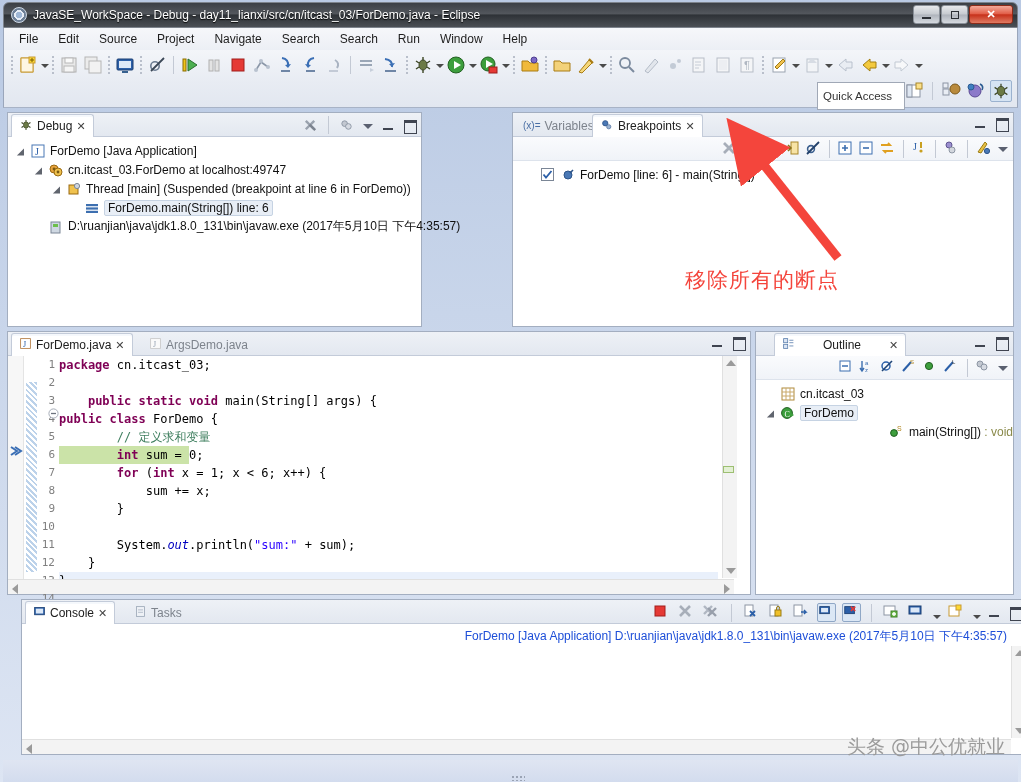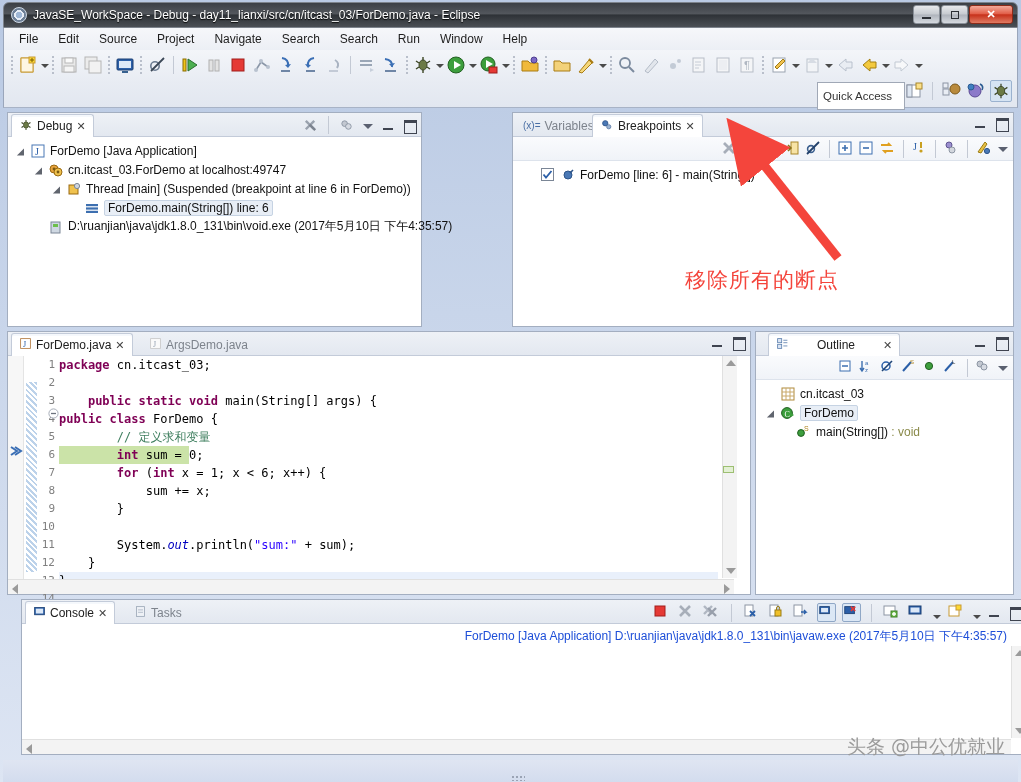--- a/index.html
+++ b/index.html
@@ -539,21 +539,21 @@
               <rect x="2" y="10.8" width="12" height="2.2" fill="#3d6fb0"></rect>
             </svg></span>
           <span class="tlabel sel">ForDemo.main(String[]) line: 6</span>
         </div>
         <div class="trow" style="padding-left: 26px;">
           <span class="tw"></span>
           <span class="tico"><svg width="16" height="16" viewBox="0 0 16 16">
               <rect x="3" y="3" width="9" height="11" fill="#cfd8e2" stroke="#7b8696"></rect>
               <rect x="5" y="5" width="5" height="3" fill="#6cbf4a"></rect>
             </svg></span>
-          <span class="tlabel">D:\ruanjian\java\jdk1.8.0_131\bin\void.exe (2017年5月10日 下午4:35:57)</span>
+          <span class="tlabel">D:\ruanjian\java\jdk1.8.0_131\bin\javaw.exe (2017年5月10日 下午4:35:57)</span>
         </div>
       </div>
   </div>
 
   <div class="panel" style="left:512px; top:112px; width:502px; height:215px;">
     <div class="pan-tabs">
       <div class="ptab unsel" style="left:3px;">
         <span style="font-size:10px;color:#4a6fa5;">(x)=</span>
         <span>Variables</span>
       </div>
@@ -753,21 +753,21 @@
       <div class="overview-mark"></div>
       <div class="hscroll">
         <span class="lt"></span>
         <span class="rt"></span>
       </div>
     </div>
   </div>
 
   <div class="panel" style="left:755px; top:331px; width:259px; height:264px;">
     <div class="pan-tabs">
-      <div class="ptab sel" style="left:12px;gap:28px;">
+      <div class="ptab sel" style="left:18px;gap:28px;">
         <span>
           <svg width="13" height="13" viewBox="0 0 16 16">
               <rect x="2" y="2" width="5" height="5" fill="#dce6f4" stroke="#5b7fae"></rect>
               <rect x="2" y="9" width="5" height="5" fill="#dce6f4" stroke="#5b7fae"></rect>
               <path d="M9 4 h5 M9 7 h5 M9 11 h5" stroke="#5b7fae"></path>
             </svg>
         </span>
         <span>Outline</span>
         <span class="xmark">✕</span>
       </div>
@@ -835,21 +835,21 @@
         </div>
         <div class="trow" style="padding-left: 10px;">
           <span class="tw exp"></span>
           <span class="tico"><svg width="16" height="16" viewBox="0 0 16 16">
               <circle cx="7" cy="8" r="5.4" fill="#3d9e3d" stroke="#1f5f1f"></circle>
               <text x="4.4" y="11.5" font-size="8" fill="#fff" font-family="serif">C</text>
               <path d="M11 8 l3 2 -3 2z" fill="#3d9e3d"></path>
             </svg></span>
           <span class="tlabel sel">ForDemo</span>
         </div>
-        <div class="trow" style="padding-left: 26px;">
+        <div class="trow" style="padding-left: 26px; justify-content: flex-end;">
           <span class="tw"></span>
           <span class="tico"><svg width="16" height="16" viewBox="0 0 16 16">
               <circle cx="5" cy="9" r="3.4" fill="#3d9e3d" stroke="#1f5f1f"></circle>
               <text x="8" y="7" font-size="7" fill="#b0861f">S</text>
             </svg></span>
           <span class="tlabel"><span>main(String[]) </span><span style="color:#8a8a4a;">: void</span></span>
         </div>
       </div>
   </div>
 

